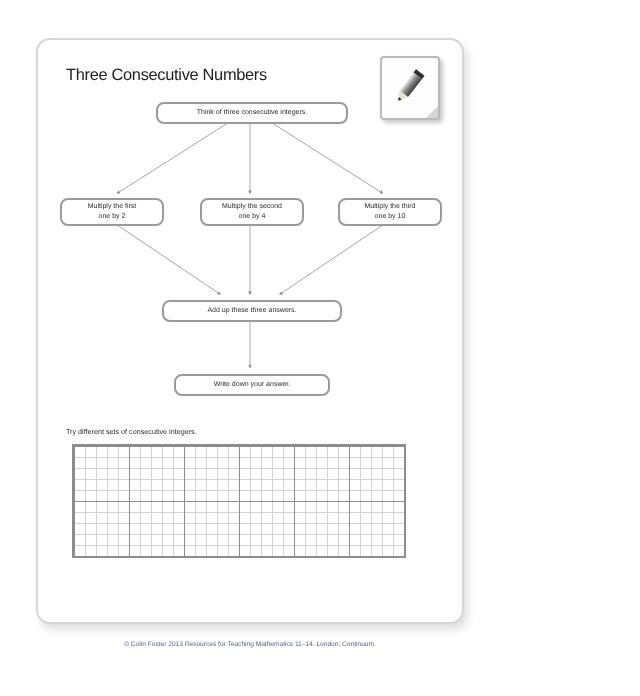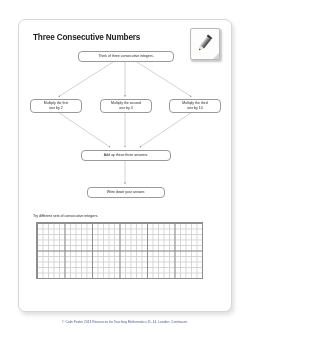--- a/index.html
+++ b/index.html
@@ -28,21 +28,21 @@
     box-shadow: 2px 3px 4px rgba(0,0,0,0.13);
     box-sizing: border-box;
   }
 
   
   #page-title {
     position: absolute;
     left: 14px;
     top: 13px;
     font-size: 8.2px;
-    font-weight: bold;
+    font-weight: normal;
     letter-spacing: -0.15px;
     color: #1d1d1d;
     white-space: nowrap;
   }
 
   
   #pencil-card {
     position: absolute;
     right: 11px;
     top: 8px;

